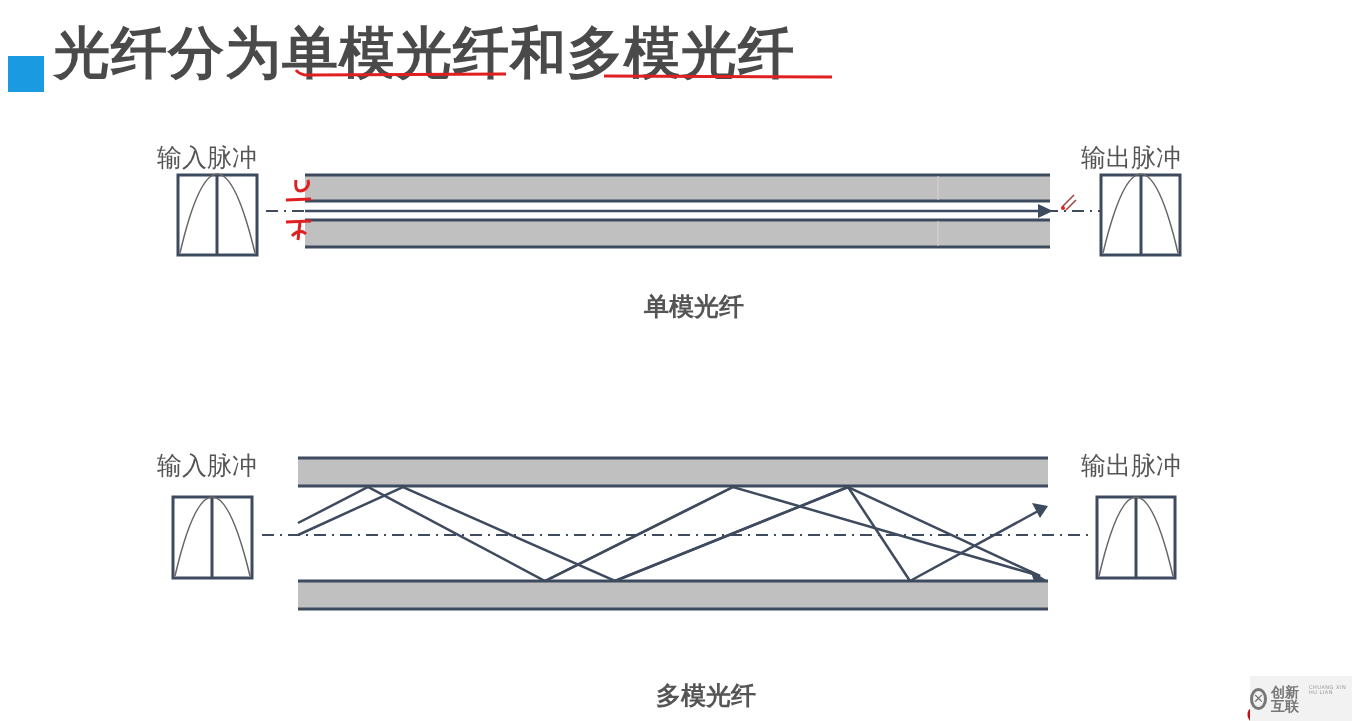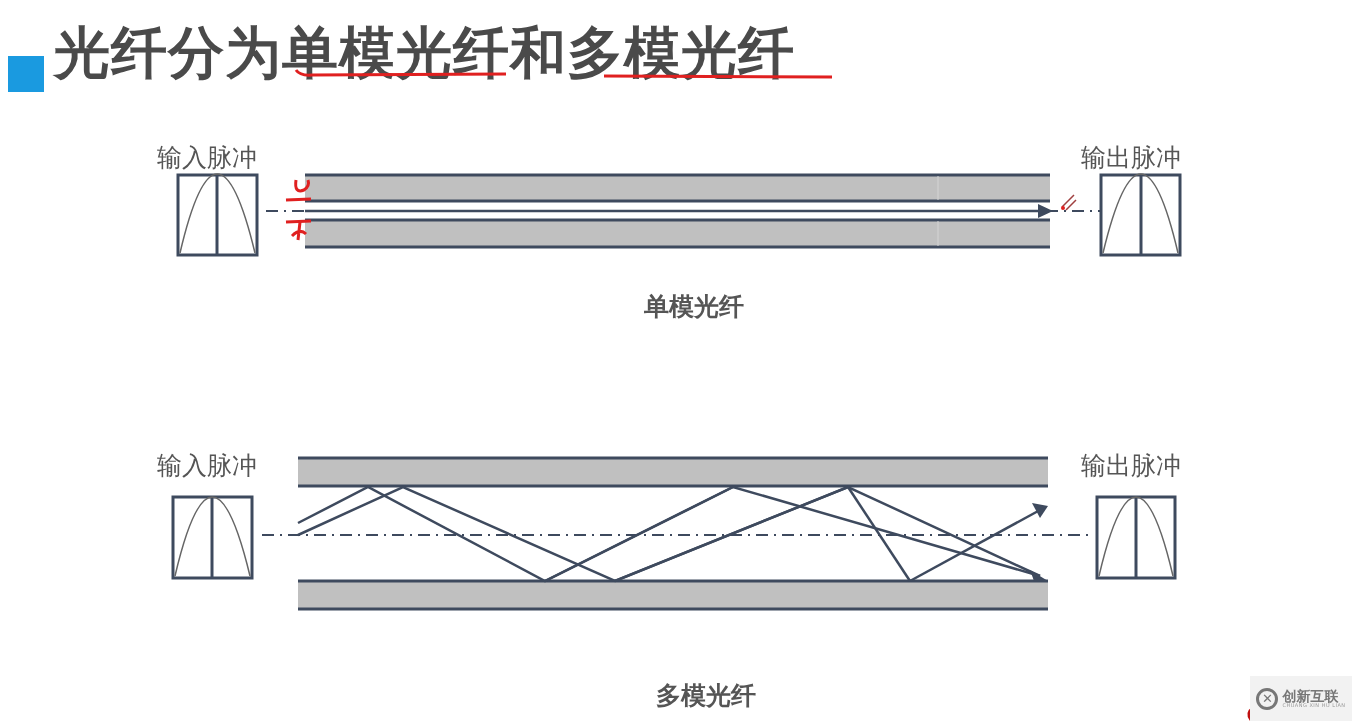--- a/index.html
+++ b/index.html
@@ -8,21 +8,21 @@
     .title-bar { position: absolute; left: 8px; top: 12px; height: 80px; display: flex; align-items: flex-end; }
     .title-square { width: 36px; height: 36px; background: #1a9ae0; margin-right: 10px; }
     .title-text { font-size: 56px; font-weight: bold; color: #4a4a4a; letter-spacing: 1px; white-space: nowrap; }
     .label { position: absolute; font-size: 25px; font-weight: normal; color: #555555; white-space: nowrap; }
     .caption { position: absolute; font-size: 25px; font-weight: bold; color: #555555; white-space: nowrap; }
     svg.diagram { position: absolute; left: 0; top: 0; }
     .watermark { position: absolute; left: 1250px; top: 676px; width: 102px; height: 45px; background: #f2f2f2;
                  display: flex; align-items: center; justify-content: center; gap: 4px; }
     .wm-logo { width: 22px; height: 22px; border: 3px solid #777; border-radius: 50%; box-sizing: border-box;
                display: flex; align-items: center; justify-content: center; font-size: 13px; font-weight: bold; color: #777; }
-    .wm-text { display: flex; flex-direction: column; line-height: 1; }
+    .wm-text { display: flex; flex-direction: row; line-height: 1; }
     .wm-main { font-size: 14px; color: #777; font-weight: bold; }
     .wm-sub { font-size: 5px; color: #999; letter-spacing: 0.5px; }
   </style>
 </head>
 <body>
 
 <div class="title-bar">
   <div class="title-square"></div>
   <div class="title-text">光纤分为单模光纤和多模光纤</div>
 </div>

